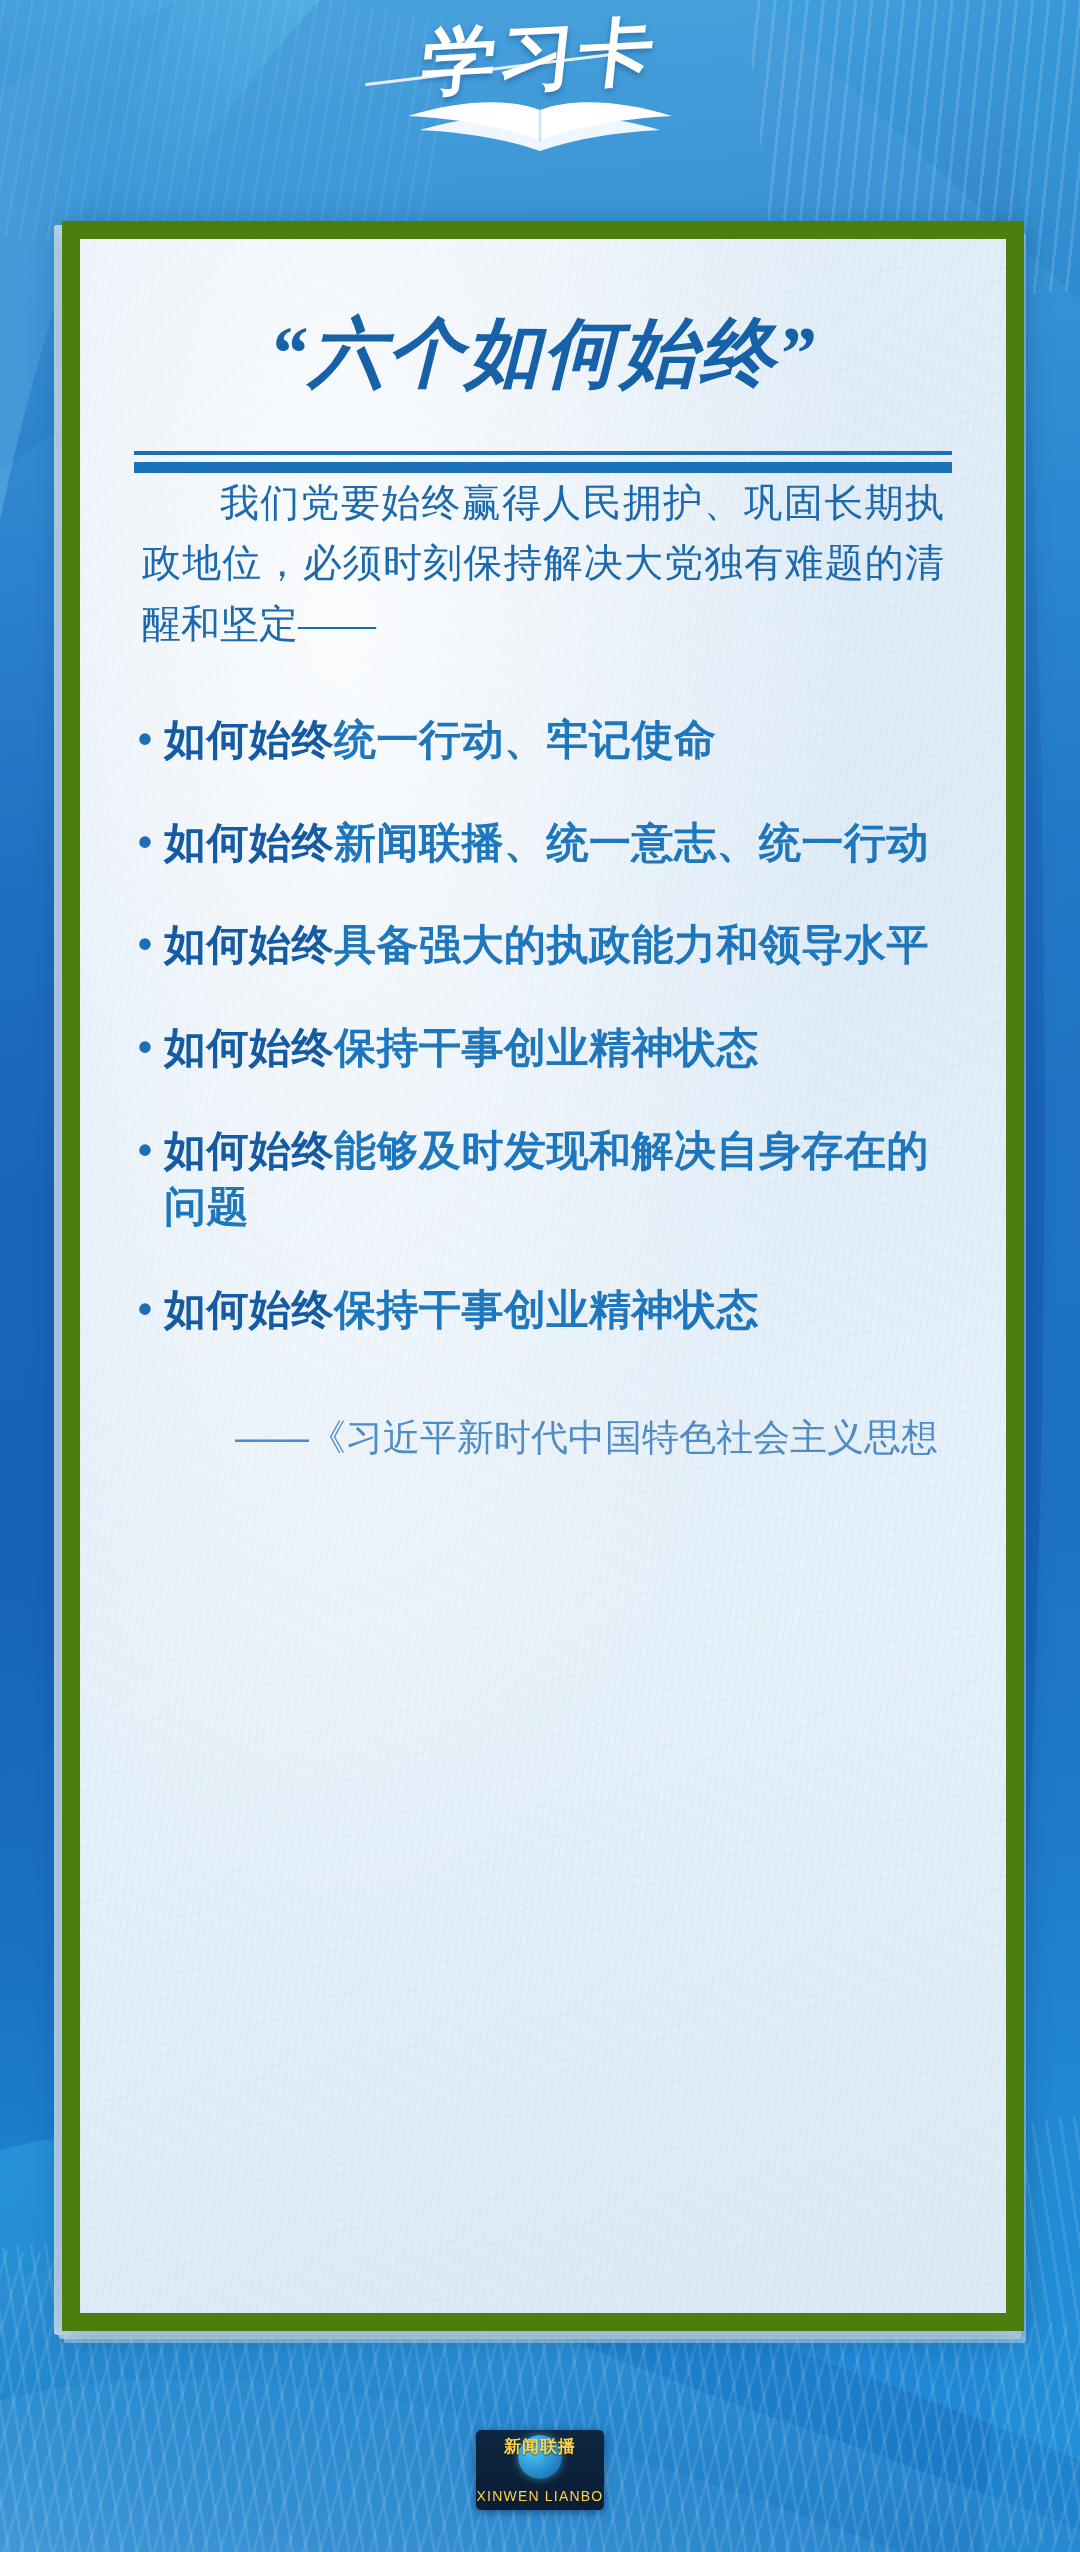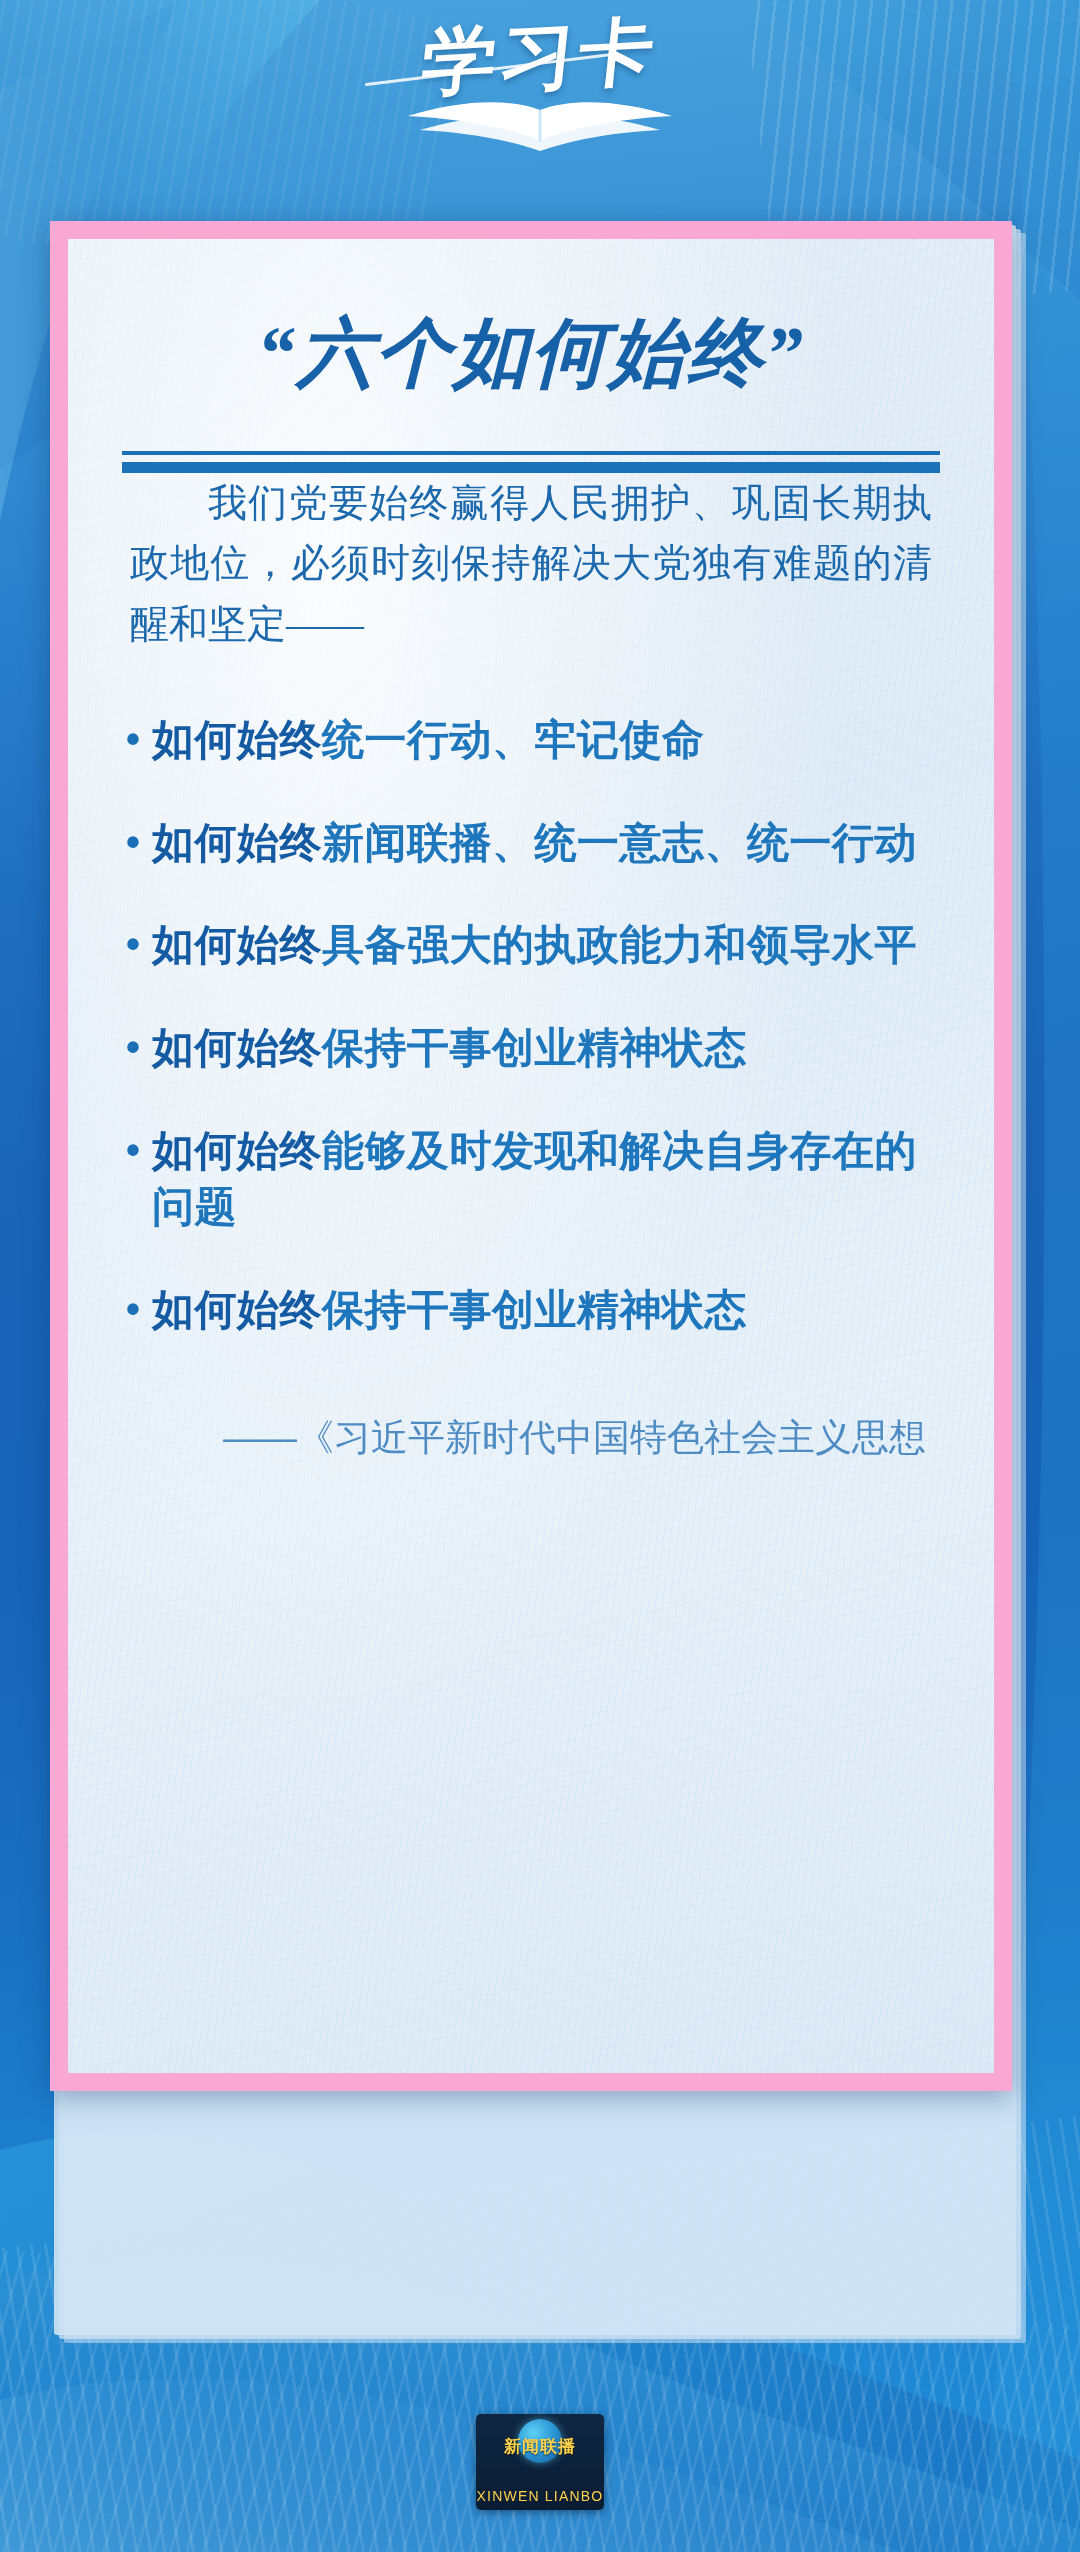--- a/index.html
+++ b/index.html
@@ -62,22 +62,22 @@
   .logo-book{position:absolute;left:50%;top:76px;transform:translateX(-50%);}
 
   
   #card-stack{
     position:absolute;left:50px;top:221px;width:980px;height:2126px;z-index:5;
   }
   .card-shadow-layer{
     position:absolute;border-radius:3px;background:#cfe3f4;opacity:.55;
   }
   .card-outer{
-    position:absolute;left:0;top:0;width:962px;height:1870px;
-    background:#f9a8d4;
+    position:absolute;left:12px;top:0;width:962px;height:2110px;
+    background:#4d7c0f;
     box-shadow:0 6px 26px rgba(8,46,92,.35);
   }
   .card-inner{
     position:absolute;left:18px;top:18px;right:18px;bottom:18px;
     background:
       radial-gradient(ellipse at 28% 18%, rgba(255,255,255,.85) 0%, rgba(255,255,255,0) 55%),
       repeating-linear-gradient(97deg, rgba(176,205,228,.17) 0px, rgba(176,205,228,.17) 1px, rgba(255,255,255,0) 1px, rgba(255,255,255,0) 7px),
       repeating-linear-gradient(168deg, rgba(170,200,226,.13) 0px, rgba(170,200,226,.13) 1px, rgba(255,255,255,0) 1px, rgba(255,255,255,0) 11px),
       linear-gradient(168deg,#e4eef7 0%,#dfebf6 35%,#e7f1f9 65%,#dde9f5 100%);
     overflow:hidden;
@@ -156,21 +156,21 @@
     padding-right:14px;
   }
   .attrib .line{display:block;}
 
   
   #footer{
     position:absolute;left:0;bottom:0;width:1080px;height:205px;z-index:7;
   }
   .badge{
     position:absolute;left:50%;bottom:42px;transform:translateX(-50%);
-    width:128px;height:96px;
+    width:128px;height:80px;
     background:linear-gradient(180deg,#0f2742 0%,#0a1c33 100%);
     border-radius:5px;
     display:flex;flex-direction:column;align-items:center;justify-content:flex-end;
     padding-bottom:7px;box-sizing:border-box;
     box-shadow:0 2px 8px rgba(0,20,45,.5);
     overflow:hidden;
   }
   .badge-globe{
     position:absolute;left:50%;top:5px;transform:translateX(-50%);
     width:44px;height:44px;border-radius:50%;

